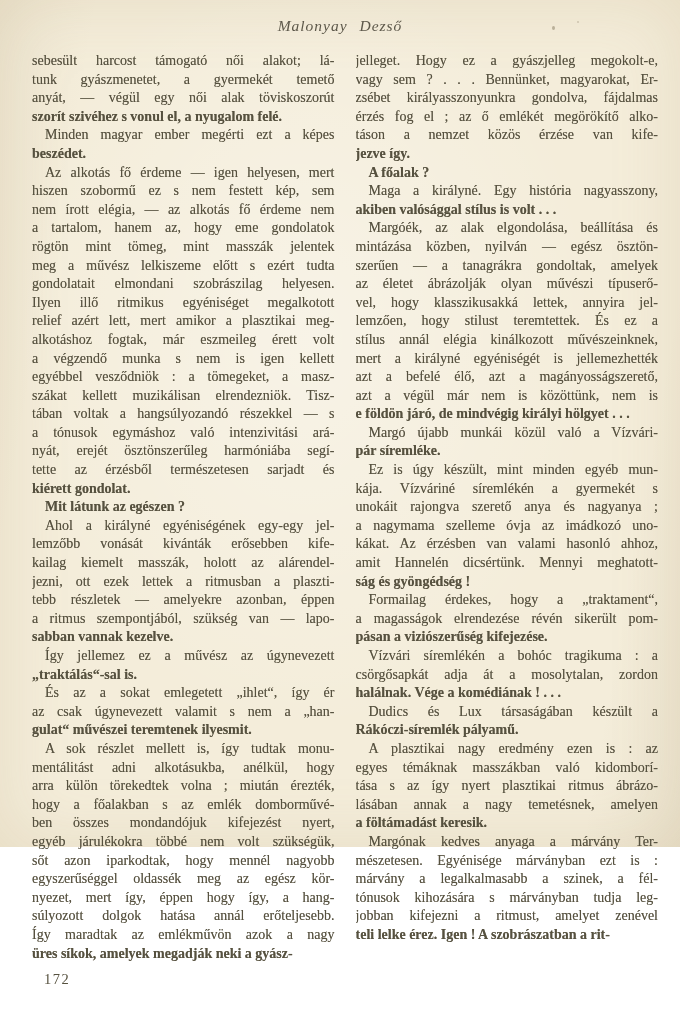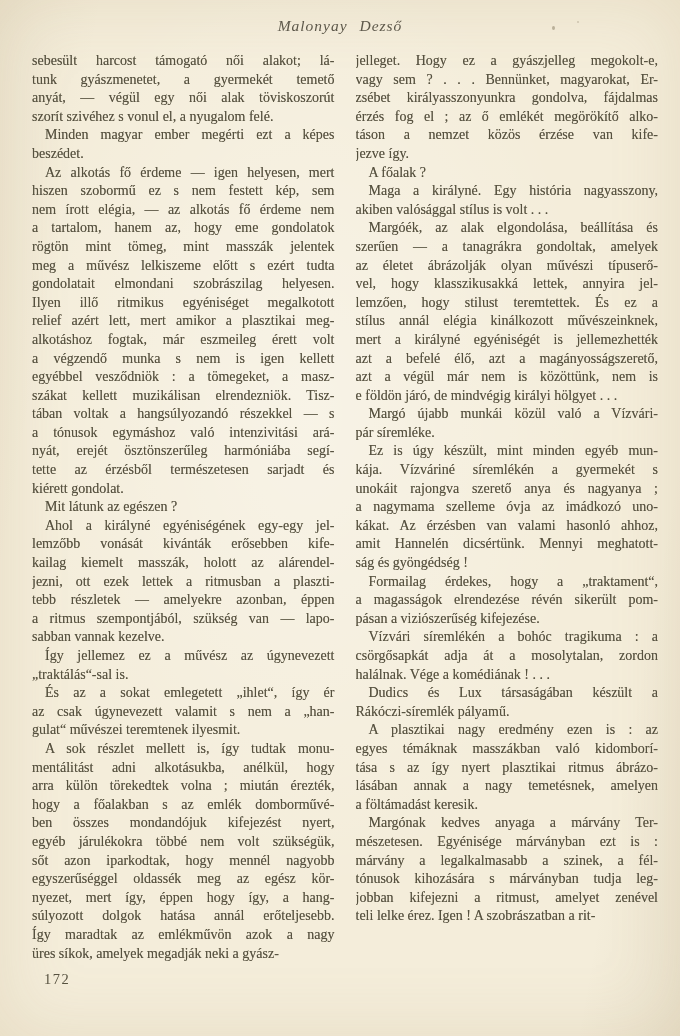--- a/index.html
+++ b/index.html
@@ -3,21 +3,21 @@
 <meta charset="utf-8">
 <style>
   html, body { margin: 0; padding: 0; }
   body {
     width: 680px; height: 1036px;
     font-family: "Liberation Serif", "DejaVu Serif", serif;
     overflow: hidden;
   }
   .page {
     position: relative;
-    width: 680px; height: 1036px;
+    width: 680px; height: 847px;
     background: #f4edda;
     background-image: radial-gradient(ellipse at 45% 40%, rgba(255,255,255,0.35) 0%, rgba(255,255,255,0) 55%),
                       linear-gradient(100deg, rgba(120,100,60,0.05) 0%, rgba(120,100,60,0) 12%, rgba(120,100,60,0) 88%, rgba(120,100,60,0.07) 100%);
     box-shadow: inset 0 0 70px rgba(170,145,95,0.18);
     color: #55503f;
   }
   .running-header {
     position: absolute;
     top: 17px; left: 0; width: 680px;
     text-align: center;
@@ -40,21 +40,21 @@
     font-size: 14px;
     line-height: 18.6px;
     height: 18.6px;
     overflow: hidden;
     text-align: justify;
     text-align-last: justify;
     white-space: nowrap;
     color: #56513f;
     text-shadow: 0 0 0.5px rgba(86,81,63,0.55);
   }
-  .line.last { text-align-last: left; white-space: normal; }
+  .line.last { text-align-last: left; white-space: normal; font-weight: bold; }
   .line.indent { text-indent: 13px; }
   .page-number {
     position: absolute;
     left: 44px; top: 971px;
     font-size: 14.5px;
     letter-spacing: 1.5px;
     color: #56513f;
   }
   .speck { position: absolute; border-radius: 50%; background: #8d8268; opacity: 0.55; }
   .speck.s1 { left: 552px; top: 26px; width: 3px; height: 4px; }
@@ -148,20 +148,21 @@
         </div>
         <div class="para">
           <div class="line indent last">A főalak ?</div>
         </div>
         <div class="para">
           <div class="line indent">Maga a királyné. Egy história nagyasszony,</div>
           <div class="line last">akiben valósággal stílus is volt . . .</div>
         </div>
         <div class="para">
           <div class="line indent">Margóék, az alak elgondolása, beállítása és</div>
+          <div class="line">mintázása közben, nyilván — egész ösztön-</div>
           <div class="line">szerűen — a tanagrákra gondoltak, amelyek</div>
           <div class="line">az életet ábrázolják olyan művészi típuserő-</div>
           <div class="line">vel, hogy klasszikusakká lettek, annyira jel-</div>
           <div class="line">lemzően, hogy stilust teremtettek. És ez a</div>
           <div class="line">stílus annál elégia kinálkozott művészeinknek,</div>
           <div class="line">mert a királyné egyéniségét is jellemezhették</div>
           <div class="line">azt a befelé élő, azt a magányosságszerető,</div>
           <div class="line">azt a végül már nem is közöttünk, nem is</div>
           <div class="line last">e földön járó, de mindvégig királyi hölgyet . . .</div>
         </div>

